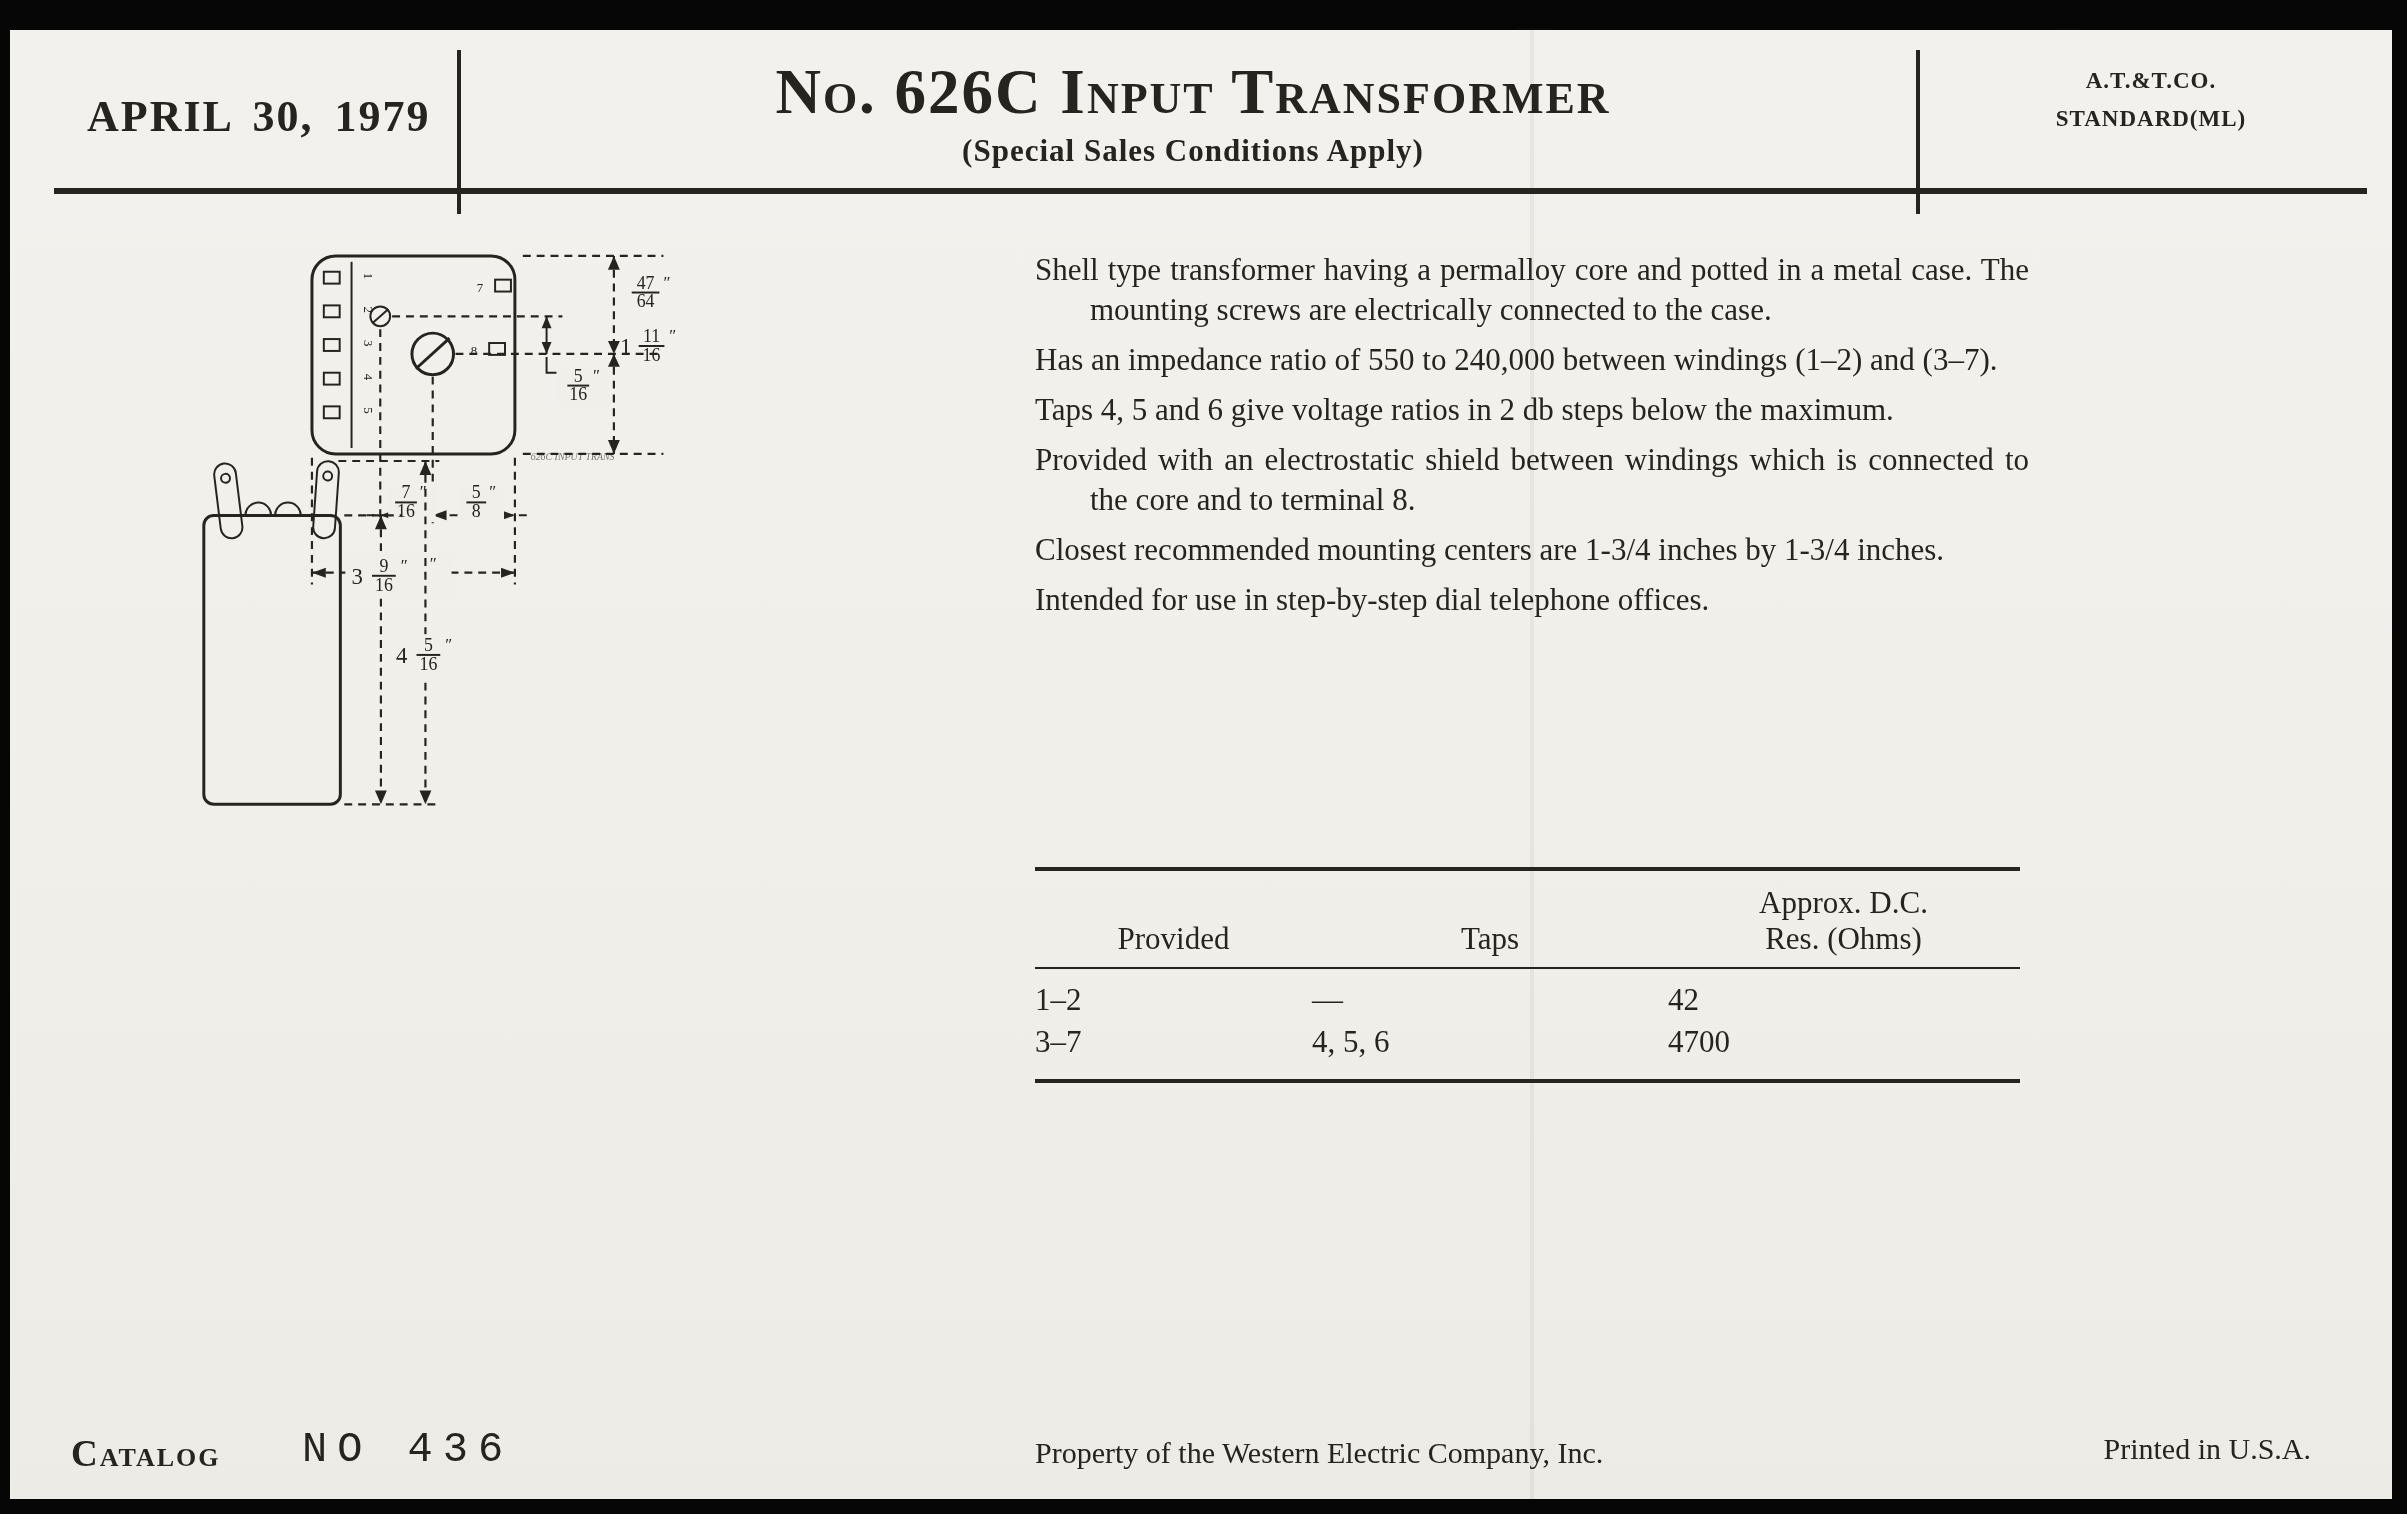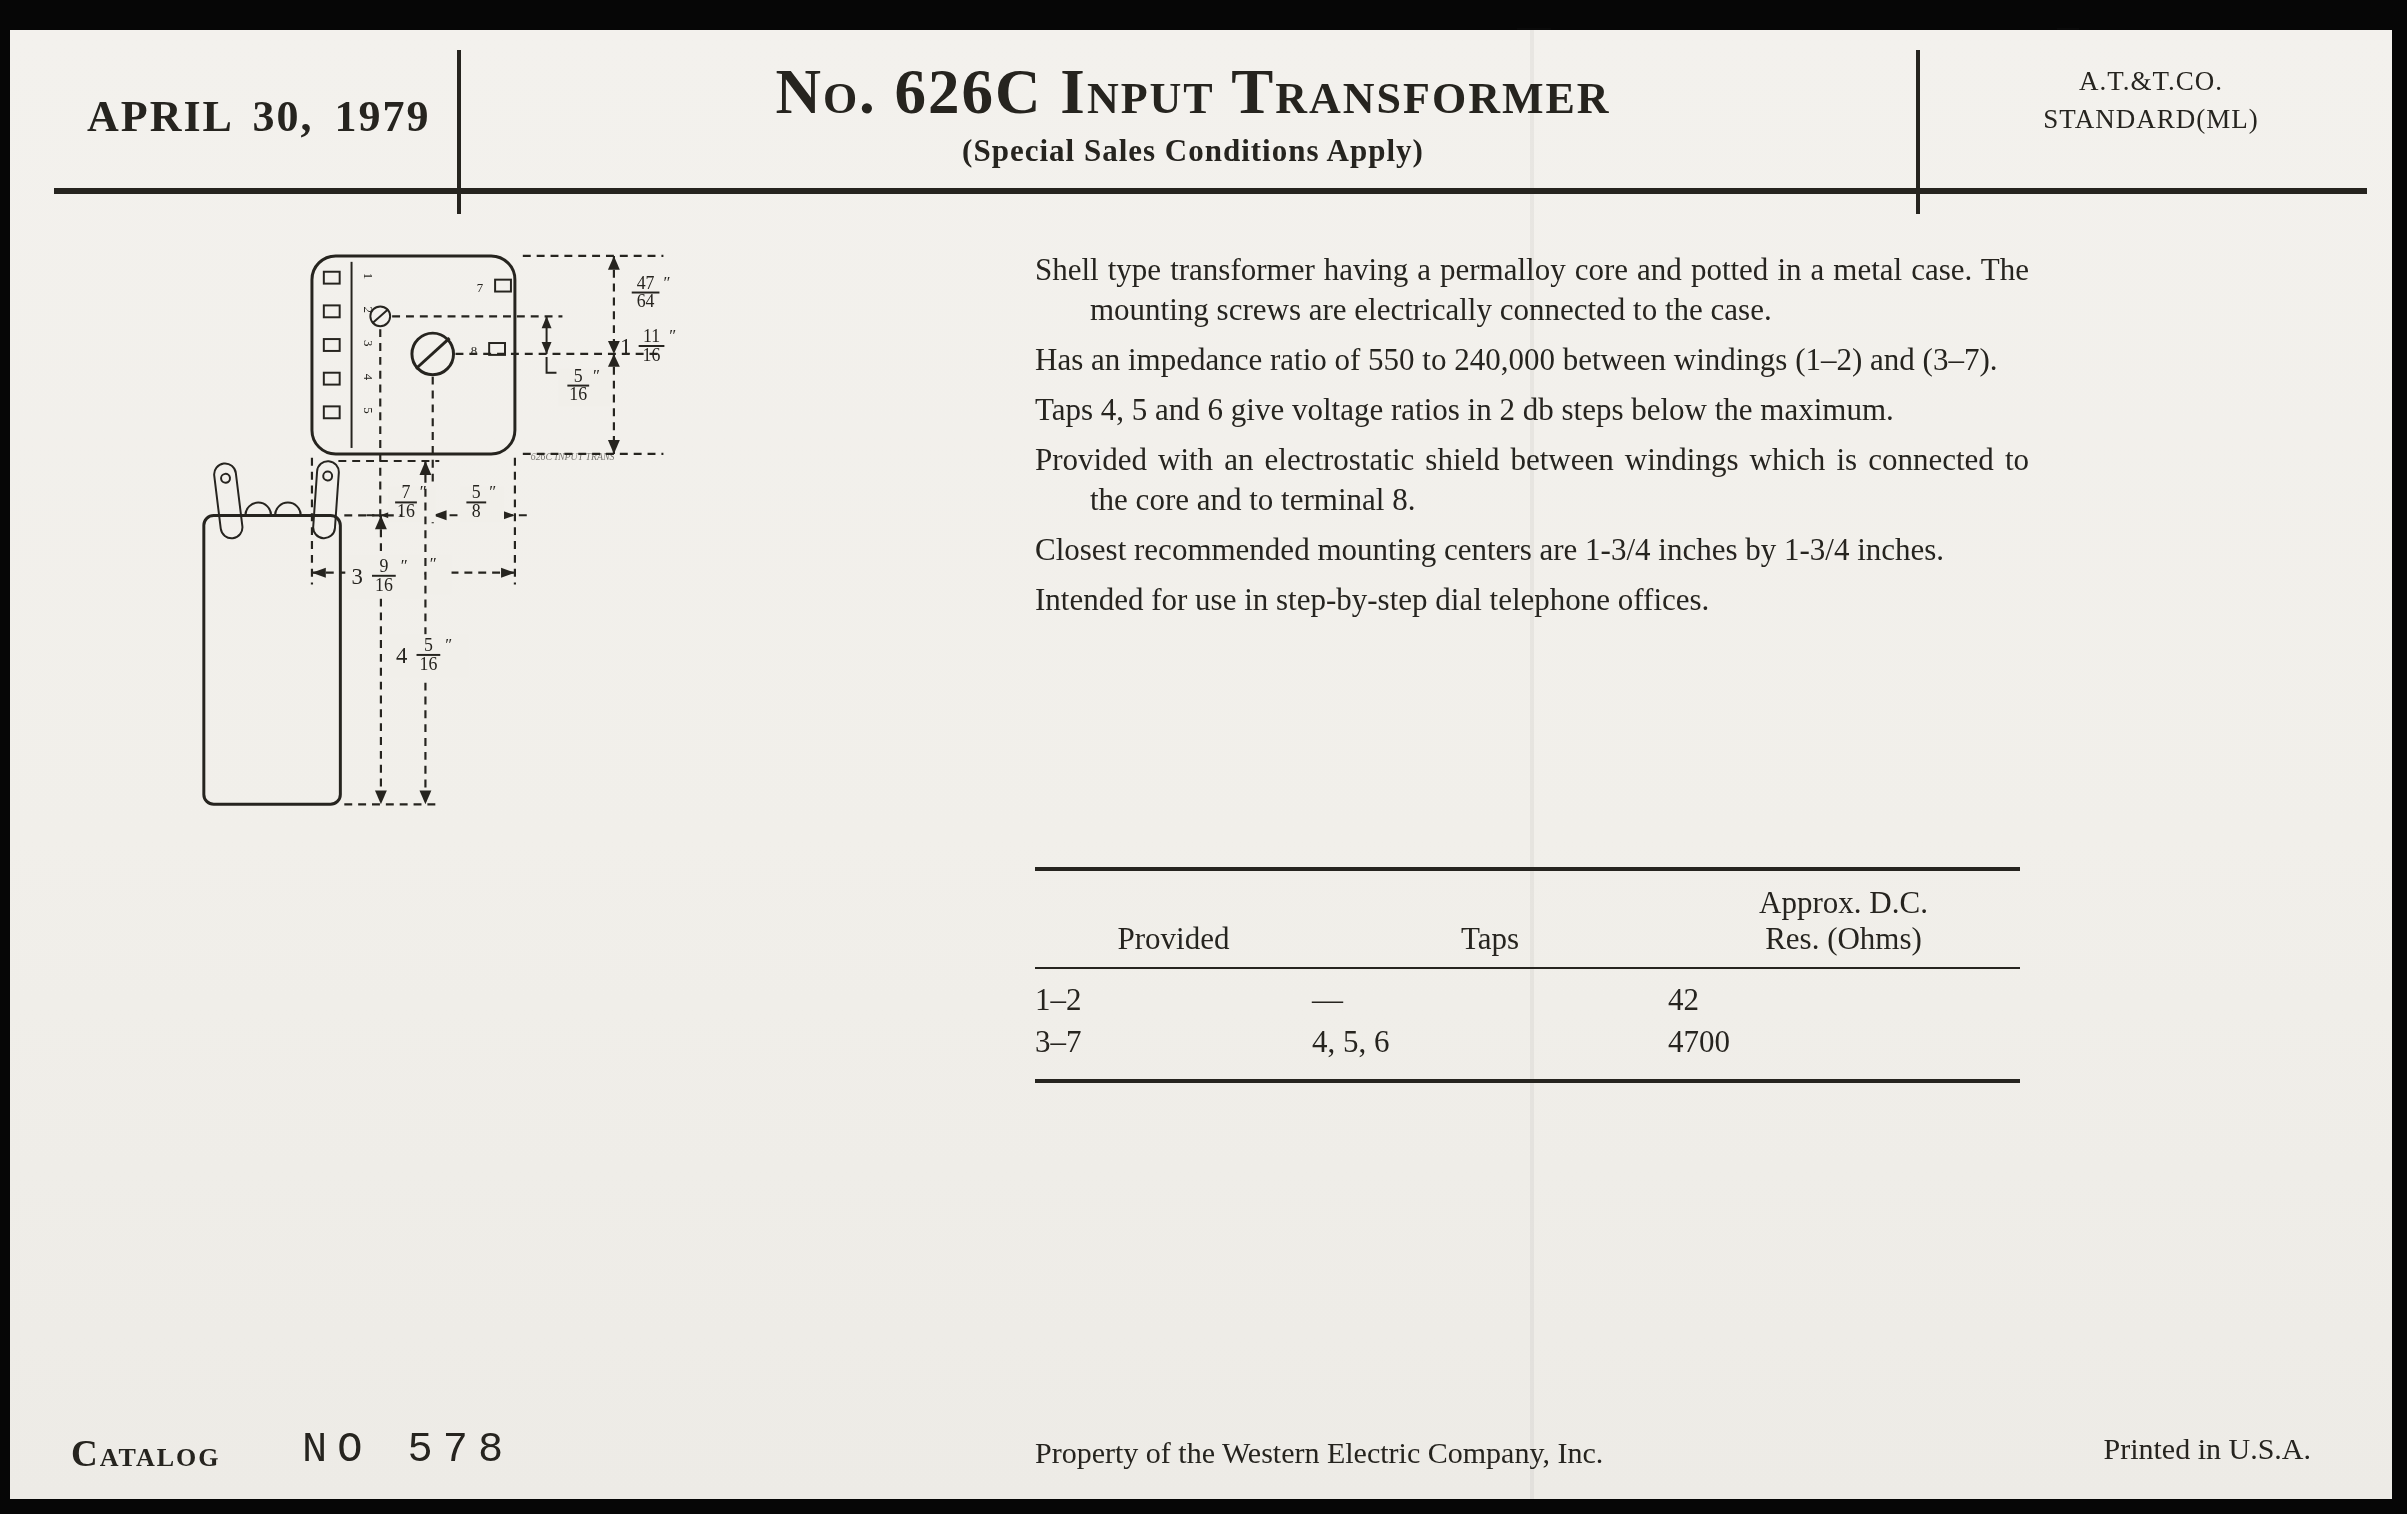--- a/index.html
+++ b/index.html
@@ -27,21 +27,21 @@
   .vline-left{left:447px;}
   .vline-right{left:1906px;}
   .title-block{position:absolute;left:465px;top:26px;width:1436px;text-align:center;}
   .title{
     font-size:63px;font-weight:bold;font-variant:small-caps;
     letter-spacing:2px;line-height:73px;
   }
   .subtitle{font-size:31px;font-weight:bold;margin-top:4px;letter-spacing:1px;}
   .standard{
     position:absolute;left:1916px;top:32px;width:450px;text-align:center;
-    font-size:27px;font-weight:normal;line-height:38px;letter-spacing:1px;
+    font-size:23px;font-weight:bold;line-height:38px;letter-spacing:1px;
   }
   .hrule{position:absolute;left:44px;top:158px;width:2313px;height:6px;background:#26241f;}
 
   
   .desc{position:absolute;left:1025px;top:220px;width:994px;}
   .desc p{
     margin:0 0 10px 0;
     font-size:31px;line-height:40px;
     padding-left:55px;text-indent:-55px;
     text-align:justify;
@@ -301,17 +301,17 @@
       </div>
       <div class="t-row">
         <div>3–7</div>
         <div>4, 5, 6</div>
         <div>4700</div>
       </div>
     </div>
   </div>
 
   <div class="catalog-label">Catalog</div>
-  <div class="catalog-number">NO 578</div>
+  <div class="catalog-number">NO 436</div>
   <div class="property-note">Property of the Western Electric Company, Inc.</div>
   <div class="printed-note">Printed in U.S.A.</div>
 </div>
 
 
 </body></html>

